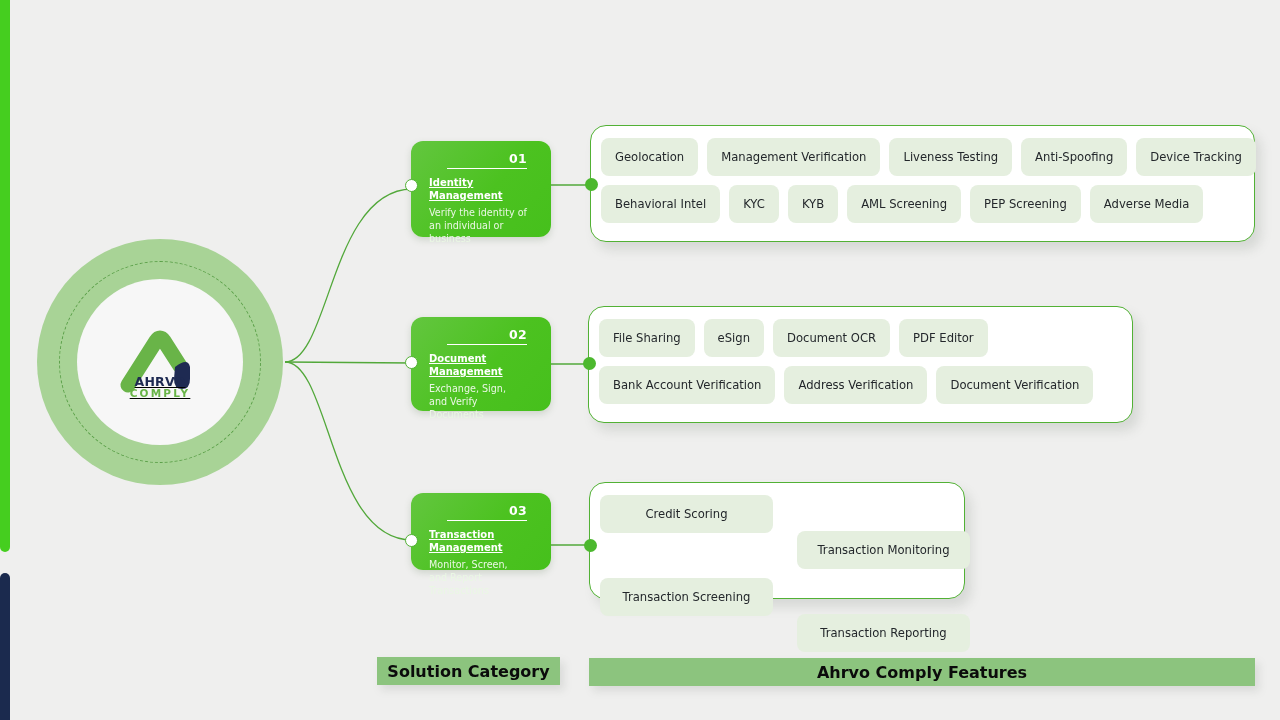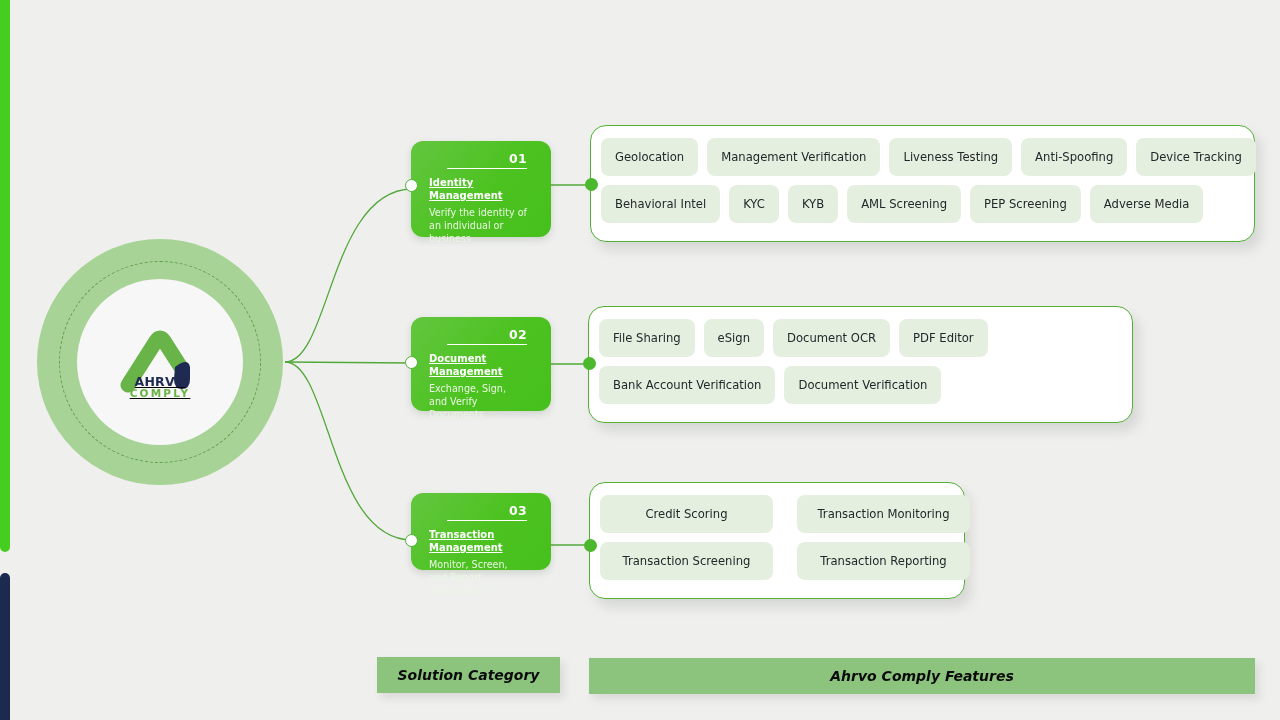--- a/index.html
+++ b/index.html
@@ -172,21 +172,21 @@
     justify-content: center;
     font-size: 11.6px;
     color: #23272b;
     padding: 0 14px;
     white-space: nowrap;
     box-sizing: border-box;
   }
   #feat-3 .tag { padding: 0 10px; }
   #feat-3 .feat-row { gap: 24px; }
   #feat-3 .tag:first-child { min-width: 173px; }
-  #feat-3 .tag:last-child { min-width: 173px; }
+  #feat-3 .tag:last-child { min-width: 173px; margin-top: 36px; }
 
   
   .node-white {
     position: absolute;
     width: 13px;
     height: 13px;
     border-radius: 50%;
     background: #ffffff;
     border: 1.3px solid #52b135;
     box-sizing: border-box;
@@ -196,30 +196,29 @@
     width: 13px;
     height: 13px;
     border-radius: 50%;
     background: #4cb82e;
     box-sizing: border-box;
   }
 
   
   .legend-bar {
     position: absolute;
-    height: 36px;
+    height: 28px;
     background: #8cc47e;
     display: flex;
     align-items: center;
     justify-content: center;
-    font-size: 14px;
+    font-size: 16px;
     font-weight: bold;
     color: #0b0b0b;
     box-shadow: 4px 5px 8px rgba(120,130,120,.18);
-    font-style: italic;
   }
   #legend-category { left: 377px; top: 657px; width: 183px; }
   #legend-features { left: 589px; top: 658px; width: 666px; }
 </style>
 </head>
 <body>
 
 <div class="edge-strip" id="edge-green"></div>
 <div class="edge-strip" id="edge-navy"></div>
 
@@ -286,20 +285,21 @@
 </div>
 <div class="feat-panel" id="feat-2">
   <div class="feat-row">
       <div class="tag">File Sharing</div>
       <div class="tag">eSign</div>
       <div class="tag">Document OCR</div>
       <div class="tag">PDF Editor</div>
     </div>
   <div class="feat-row">
       <div class="tag">Bank Account Verification</div>
+      <div class="tag">Address Verification</div>
       <div class="tag">Document Verification</div>
     </div>
 </div>
 <div class="feat-panel" id="feat-3">
   <div class="feat-row">
       <div class="tag">Credit Scoring</div>
       <div class="tag">Transaction Monitoring</div>
     </div>
   <div class="feat-row">
       <div class="tag">Transaction Screening</div>

